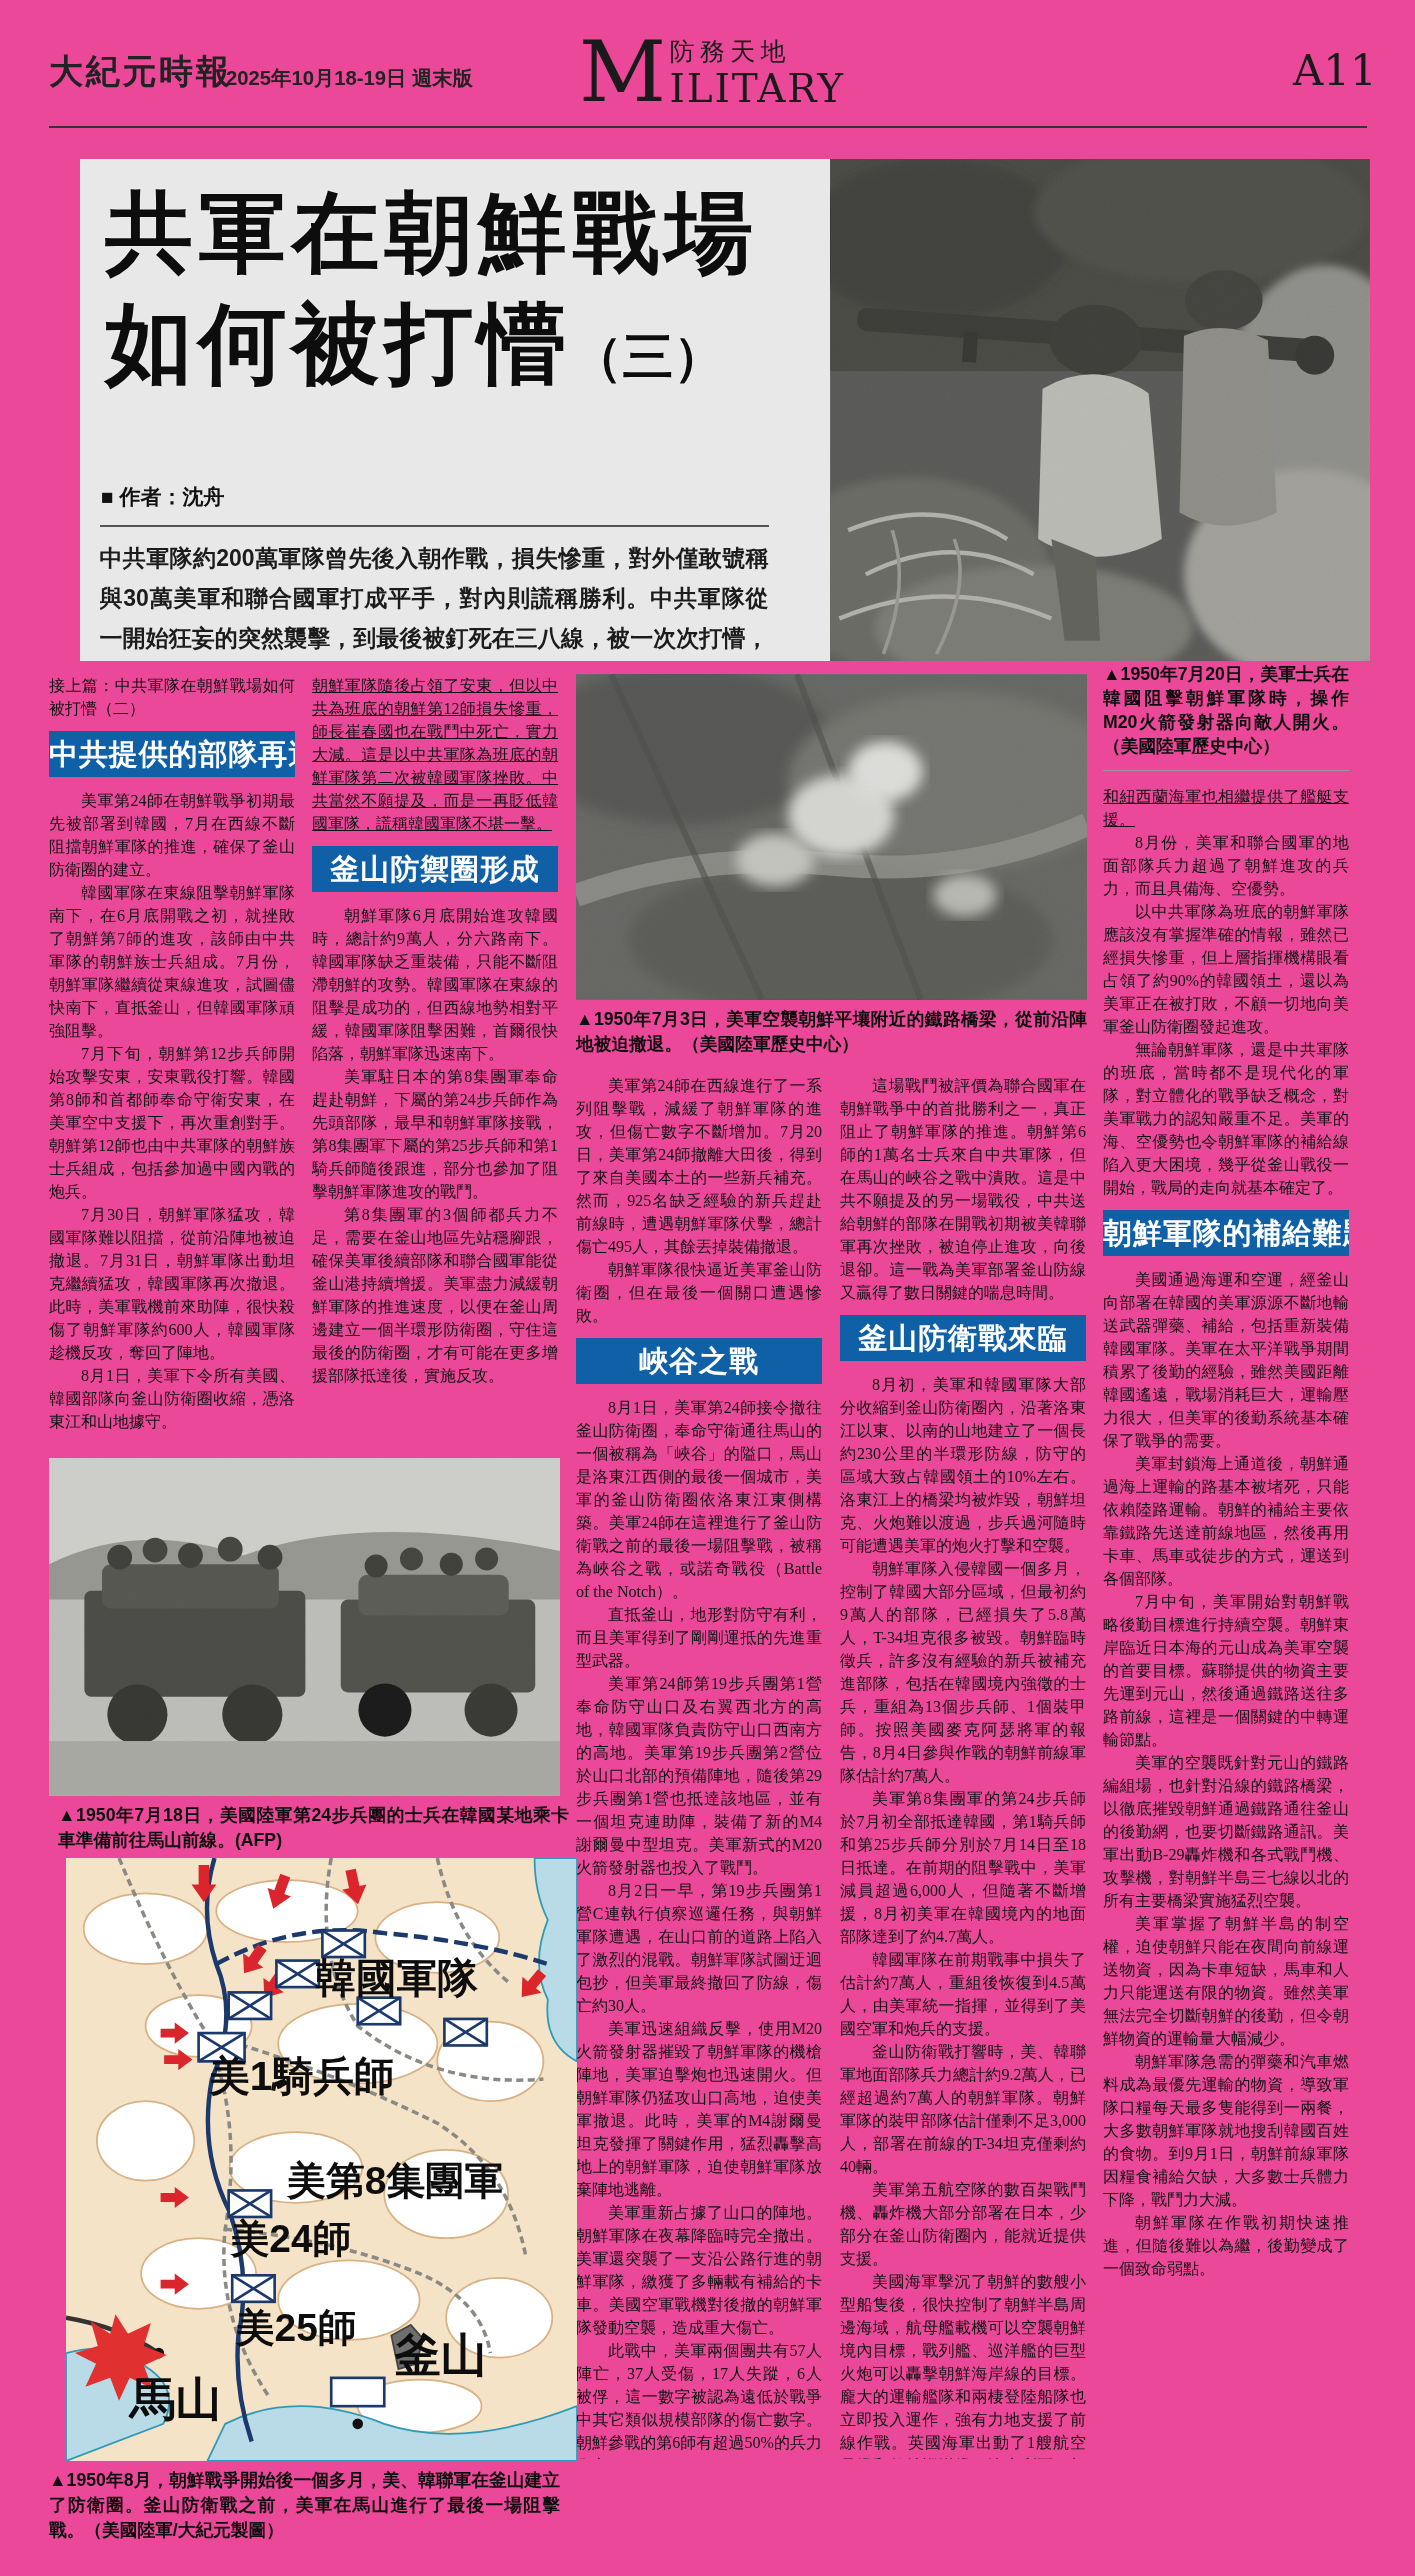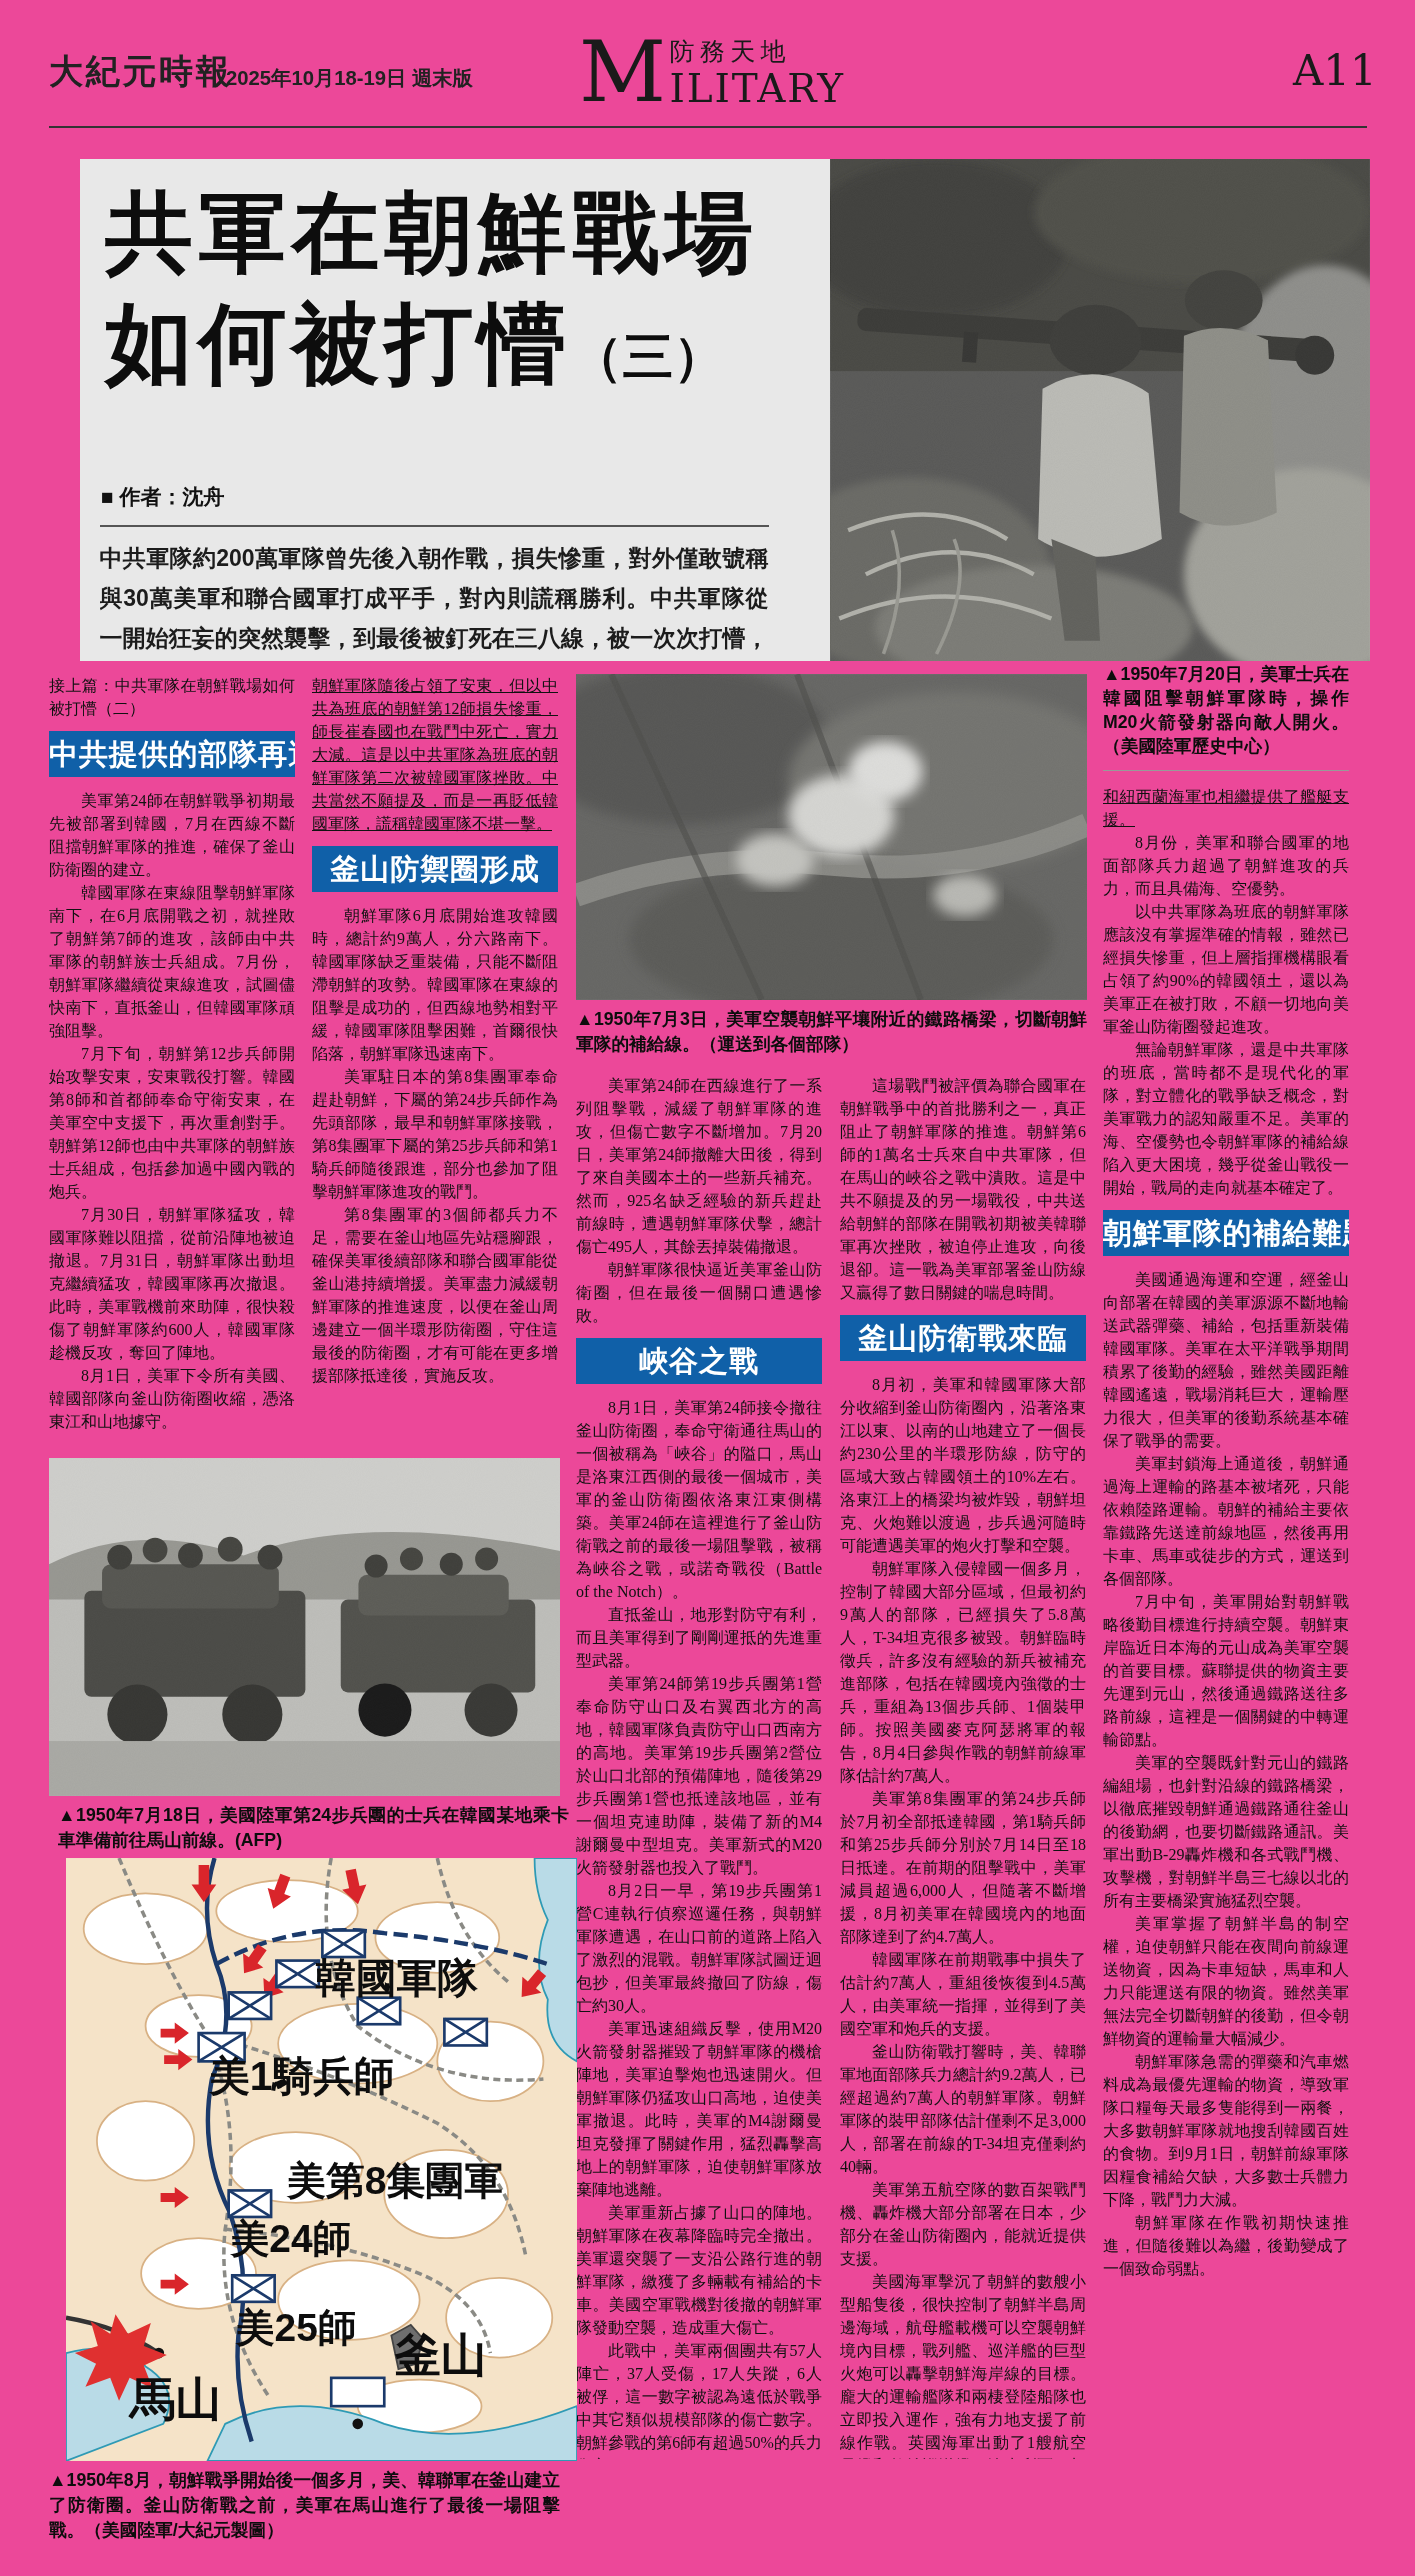--- a/index.html
+++ b/index.html
@@ -157,21 +157,21 @@
       <ellipse cx="300" cy="300" rx="240" ry="90" fill="#50504c" filter="url(#blur6)"></ellipse>
       <path d="M0 250 Q140 200 290 215 Q440 230 578 170" stroke="#8e8e88" stroke-width="26" fill="none" opacity="0.9"></path>
       <path d="M40 0 L210 368 M250 0 L390 368" stroke="#3f3f3b" stroke-width="7" opacity="0.6"></path>
       <ellipse cx="300" cy="160" rx="60" ry="46" fill="#e8e8e4" filter="url(#blur6)"></ellipse>
       <ellipse cx="350" cy="110" rx="42" ry="34" fill="#f2f2ef" filter="url(#blur6)"></ellipse>
       <ellipse cx="225" cy="210" rx="44" ry="30" fill="#d2d2cc" filter="url(#blur6)"></ellipse>
       <ellipse cx="440" cy="250" rx="36" ry="24" fill="#c4c4be" filter="url(#blur6)"></ellipse>
       <rect width="578" height="368" filter="url(#grain)" opacity="0.22" fill="#808080"></rect>
     </svg>
   </div>
-  <div class="abs photo-cap" style="left:576px;top:1007px;width:511px;height:55px;">▲1950年7月3日，美軍空襲朝鮮平壤附近的鐵路橋梁，切斷朝鮮軍隊的補給線。（運送到各個部隊）</div>
+  <div class="abs photo-cap" style="left:576px;top:1007px;width:511px;height:55px;">▲1950年7月3日，美軍空襲朝鮮平壤附近的鐵路橋梁，從前沿陣地被迫撤退。（美國陸軍歷史中心）</div>
 
   <div class="abs news-col" style="left:576px;top:1074px;width:246px;height:1385px;">
     <div>
         <p>美軍第24師在西線進行了一系列阻擊戰，減緩了朝鮮軍隊的進攻，但傷亡數字不斷增加。7月20日，美軍第24師撤離大田後，得到了來自美國本土的一些新兵補充。然而，925名缺乏經驗的新兵趕赴前線時，遭遇朝鮮軍隊伏擊，總計傷亡495人，其餘丟掉裝備撤退。</p>
         <p>朝鮮軍隊很快逼近美軍釜山防衛圈，但在最後一個關口遭遇慘敗。</p>
       </div>
     <div class="sec-head">峽谷之戰</div>
     <div>
         <p>8月1日，美軍第24師接令撤往釜山防衛圈，奉命守衛通往馬山的一個被稱為「峽谷」的隘口，馬山是洛東江西側的最後一個城市，美軍的釜山防衛圈依洛東江東側構築。美軍24師在這裡進行了釜山防衛戰之前的最後一場阻擊戰，被稱為峽谷之戰，或諾奇戰役（Battle of the Notch）。</p>
         <p>直抵釜山，地形對防守有利，而且美軍得到了剛剛運抵的先進重型武器。</p>

